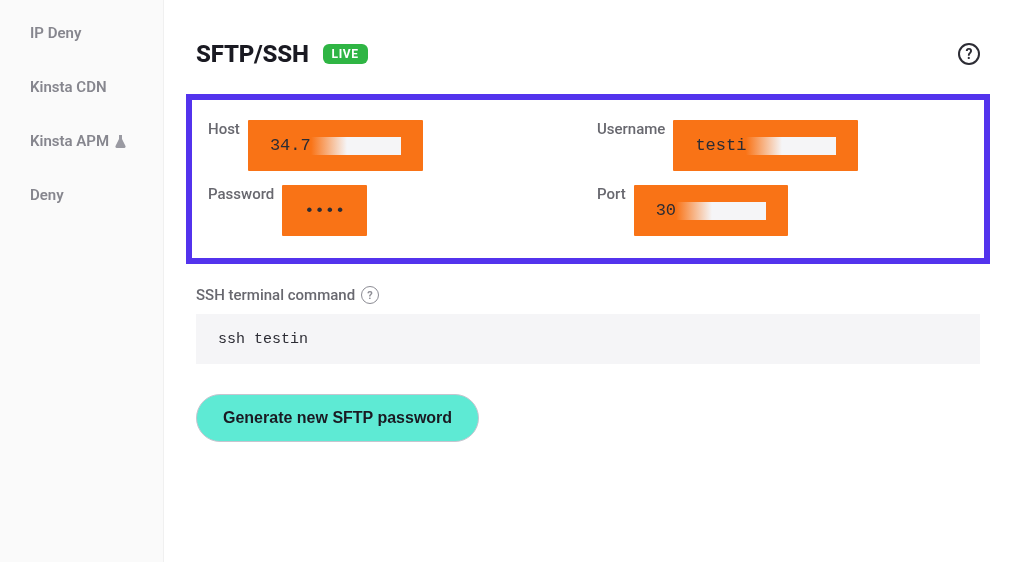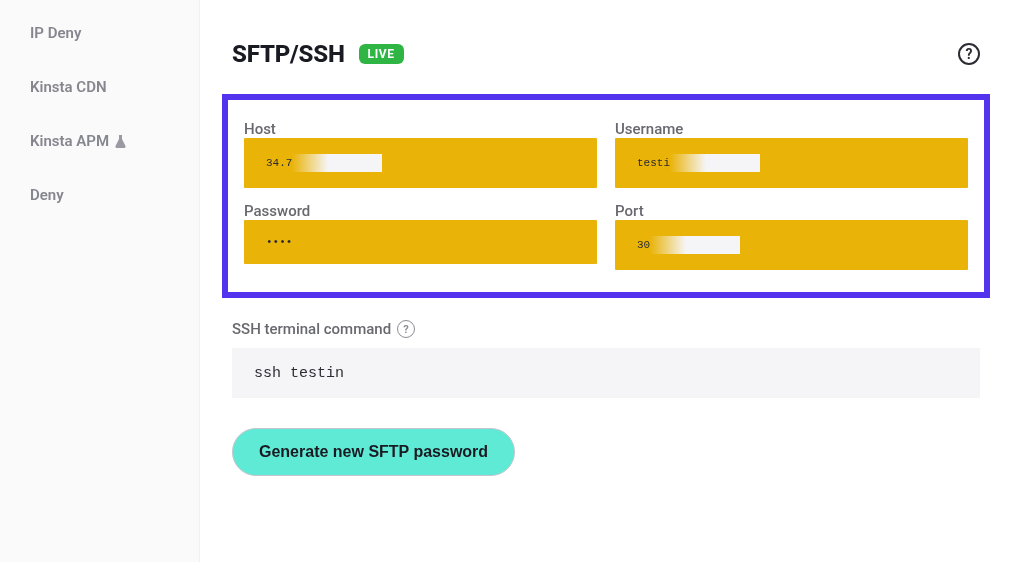--- a/index.html
+++ b/index.html
@@ -6,21 +6,21 @@
     body {
       font-family: -apple-system, BlinkMacSystemFont, "Segoe UI", Roboto, Helvetica, Arial, sans-serif;
       background: #fff;
       color: #2c2c34;
       width: 1012px;
       height: 562px;
       overflow: hidden;
       display: flex;
     }
     .sidebar {
-      width: 200px;
+      width: 164px;
       background: #fafafa;
       border-right: 1px solid #f0f0f0;
       padding-top: 6px;
     }
     .sidebar-item {
       padding: 18px 30px;
       color: #86868e;
       font-size: 15px;
       font-weight: 600;
       cursor: pointer;
@@ -79,27 +79,27 @@
 
     .highlight-box {
       border: 6px solid #5333ED;
       padding: 20px 16px 22px 16px;
       display: grid;
       grid-template-columns: 1fr 1fr;
       column-gap: 18px;
       row-gap: 14px;
       margin-bottom: 22px;
     }
-    .field { display: flex; flex-direction: column; }
+    .field { display: flex; gap: 8px; }
     .field-label { font-size: 15px; color: #68686f; font-weight: 500; }
     .field-value {
-      background: #eab308;
+      background: #f97316;
       padding: 16px 22px;
       font-family: "SFMono-Regular", Consolas, "Liberation Mono", Menlo, monospace;
-      font-size: 11px;
+      font-size: 17px;
       color: #2c2c34;
       border-radius: 1px;
       position: relative;
     }
     .field-value .blur {
       display: inline-block;
       width: 90px; height: 18px;
       background: linear-gradient(90deg, rgba(245,245,247,0) 0%, #f5f5f7 40%);
       vertical-align: middle;
     }

